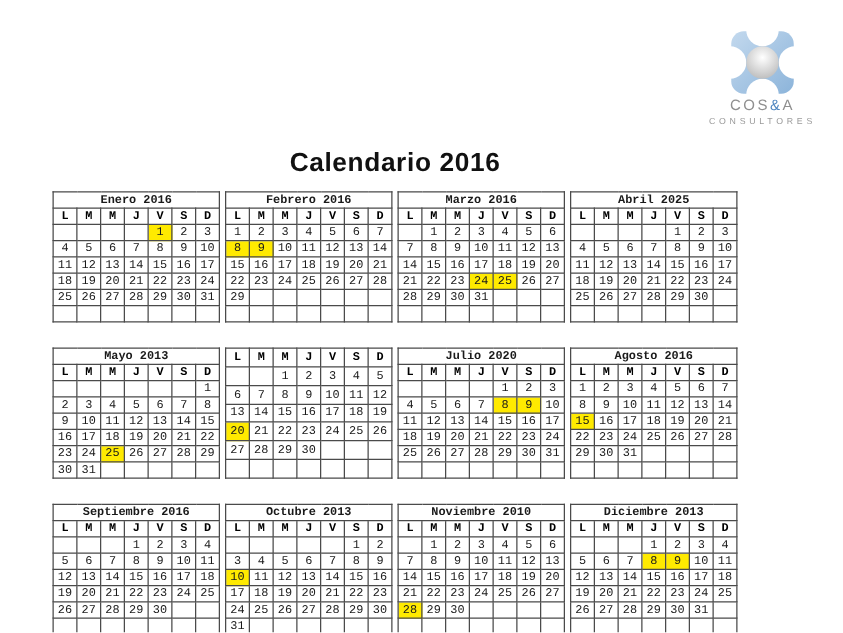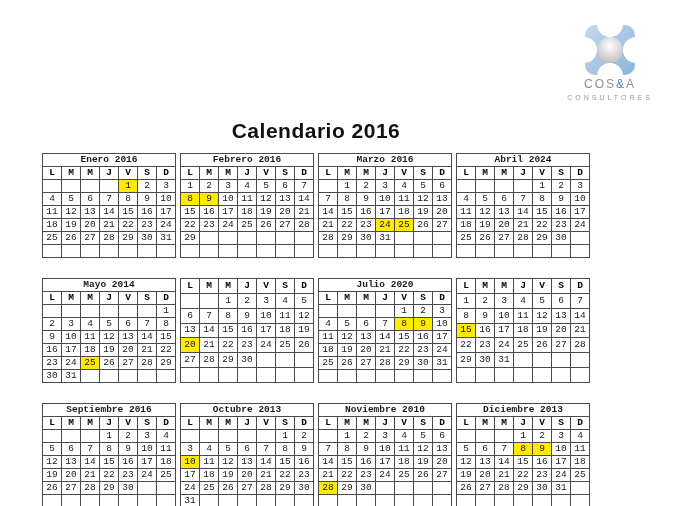--- a/index.html
+++ b/index.html
@@ -270,21 +270,21 @@
             <td class=""></td>
             <td class=""></td>
             <td class="sat"></td>
             <td class="sun"></td>
           </tr>
         </tbody>
       </table>
       <table class="month">
         <tbody>
           <tr>
-            <th class="mtitle" colspan="7">Abril 2024</th>
+            <th class="mtitle" colspan="7">Abril 2025</th>
           </tr>
           <tr class="wd">
             <th>L</th>
             <th>M</th>
             <th>M</th>
             <th>J</th>
             <th>V</th>
             <th>S</th>
             <th>D</th>
           </tr>
@@ -340,21 +340,21 @@
             <td class=""></td>
             <td class=""></td>
             <td class="sat"></td>
             <td class="sun"></td>
           </tr>
         </tbody>
       </table>
       <table class="month">
         <tbody>
           <tr>
-            <th class="mtitle" colspan="7">Mayo 2014</th>
+            <th class="mtitle" colspan="7">Mayo 2013</th>
           </tr>
           <tr class="wd">
             <th>L</th>
             <th>M</th>
             <th>M</th>
             <th>J</th>
             <th>V</th>
             <th>S</th>
             <th>D</th>
           </tr>
@@ -546,20 +546,23 @@
             <td class=""></td>
             <td class=""></td>
             <td class=""></td>
             <td class="sat"></td>
             <td class="sun"></td>
           </tr>
         </tbody>
       </table>
       <table class="month">
         <tbody>
+          <tr>
+            <th class="mtitle" colspan="7">Agosto 2016</th>
+          </tr>
           <tr class="wd">
             <th>L</th>
             <th>M</th>
             <th>M</th>
             <th>J</th>
             <th>V</th>
             <th>S</th>
             <th>D</th>
           </tr>
           <tr>

